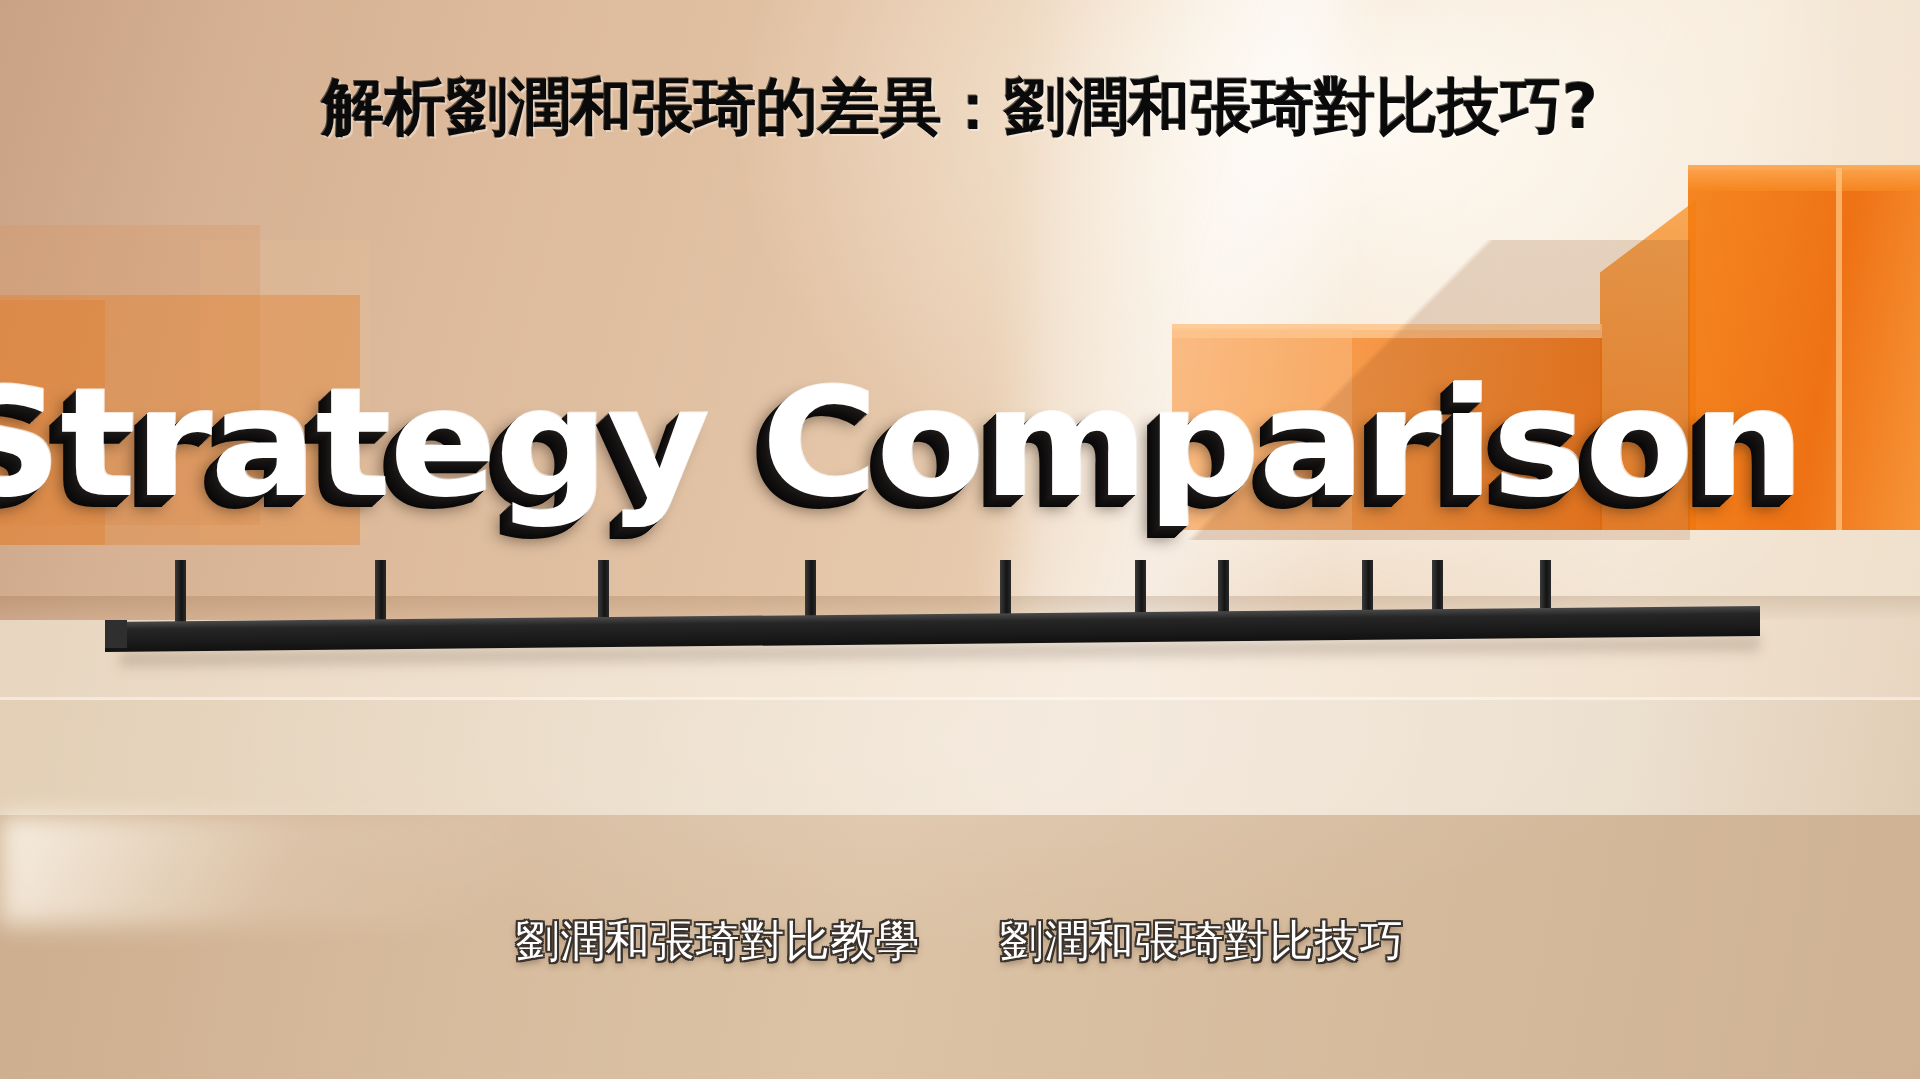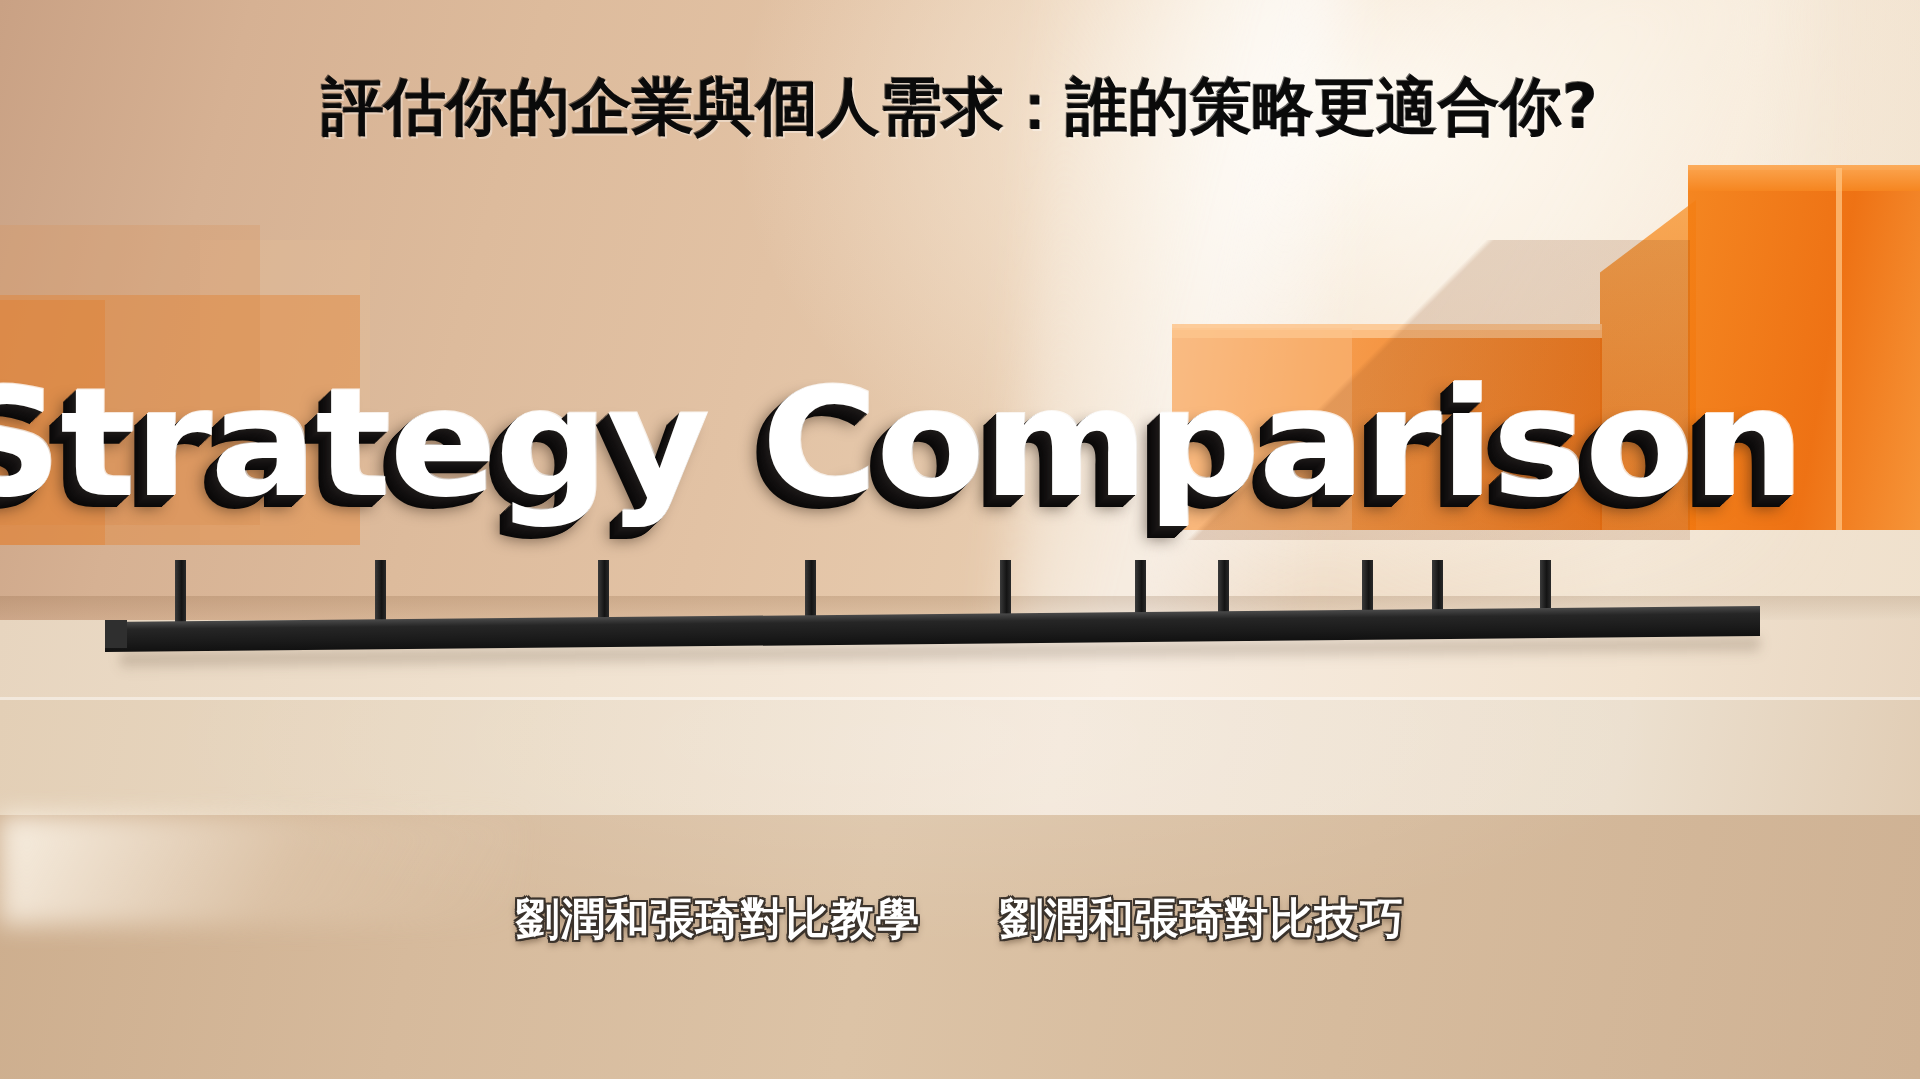--- a/index.html
+++ b/index.html
@@ -317,32 +317,32 @@
 
   .captions {
     position: absolute;
     left: 0; top: 890px;
     width: 1920px;
     text-align: center;
     white-space: nowrap;
   }
   .caption {
     display: inline-block;
-    font-weight: 700;
+    font-weight: 400;
     font-size: 44px;
     letter-spacing: 1px;
     color: #ffffff;
     text-shadow:
       -2px 0 0 #3b332c, 2px 0 0 #3b332c,
       0 -2px 0 #3b332c, 0 2px 0 #3b332c,
       -2px -2px 0 #3b332c, 2px -2px 0 #3b332c,
       -2px 2px 0 #3b332c, 2px 2px 0 #3b332c,
       0 4px 7px rgba(50,30,12,0.55);
   }
-  .caption + .caption { margin-left: 74px; }
+  .caption + .caption { margin-left: 74px; margin-top: 22px; }
 </style>
 </head>
 <body>
 
 <div id="stage">
 
   <div class="scene">
     <div class="wall"></div>
     <div class="light-shaft2"></div>
     <div class="light-shaft"></div>
@@ -379,21 +379,21 @@
     <div class="post" style="left:1218px;"></div>
     <div class="post" style="left:1362px;"></div>
     <div class="post" style="left:1432px;"></div>
     <div class="post" style="left:1540px;"></div>
 
     <div class="rail-shadow"></div>
     <div class="rail"></div>
     <div class="rail-cap"></div>
   </div>
 
-  <div class="headline">評估你的企業與個人需求：誰的策略更適合你?</div>
+  <div class="headline">解析劉潤和張琦的差異：劉潤和張琦對比技巧?</div>
 
   <div class="hero-wrap">
     <span class="hero">Strategy Comparison</span>
   </div>
 
 
 
   <div class="captions">
     <span class="caption">劉潤和張琦對比教學</span>
     <span class="caption">劉潤和張琦對比技巧</span>

